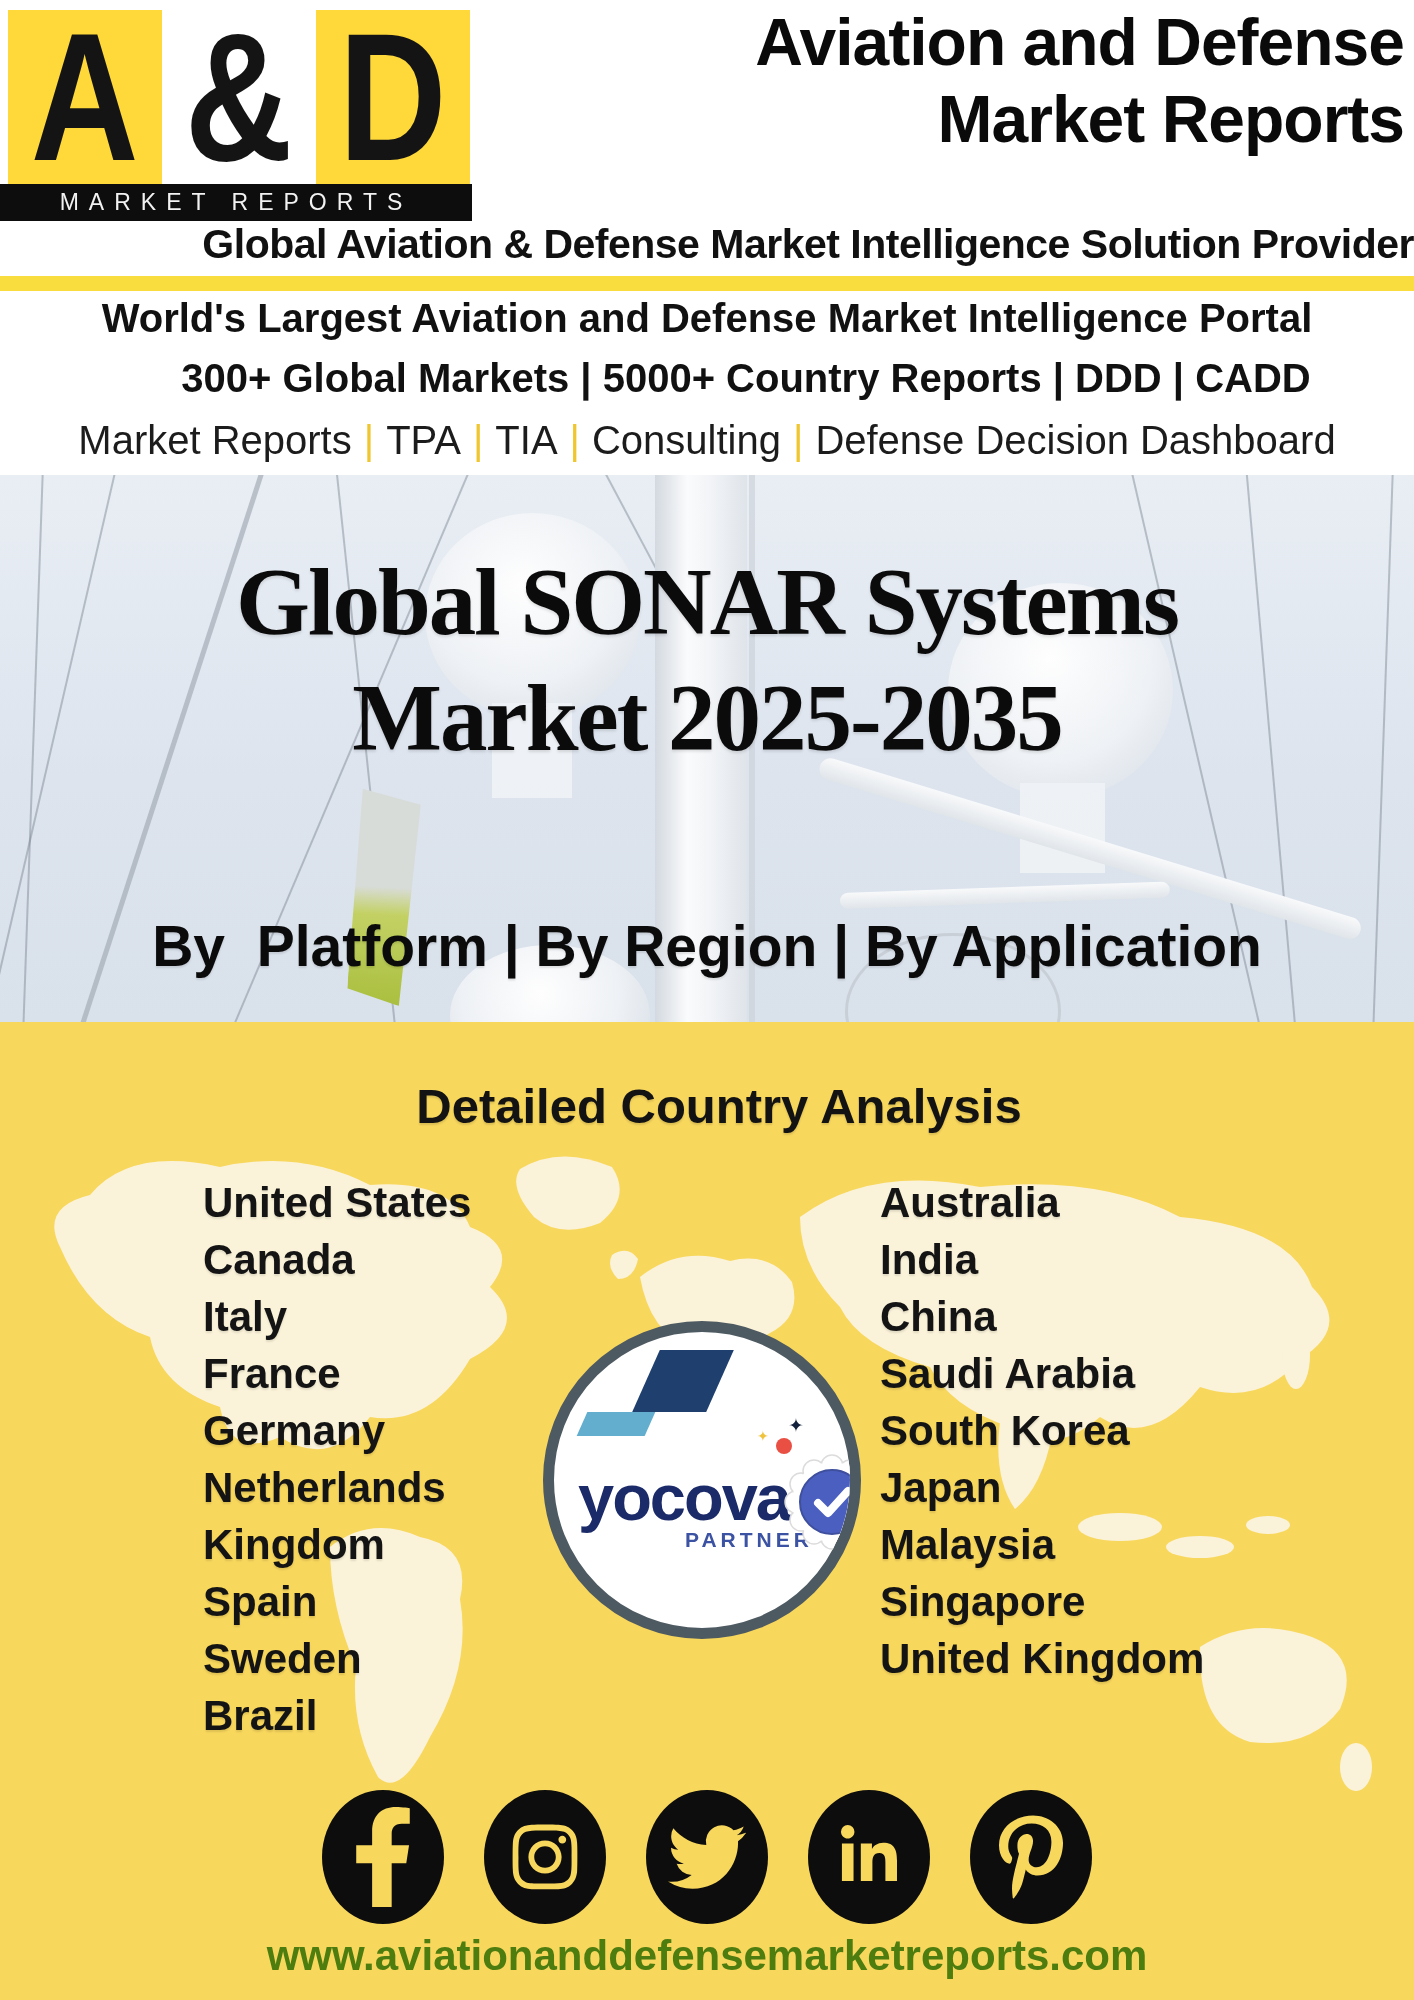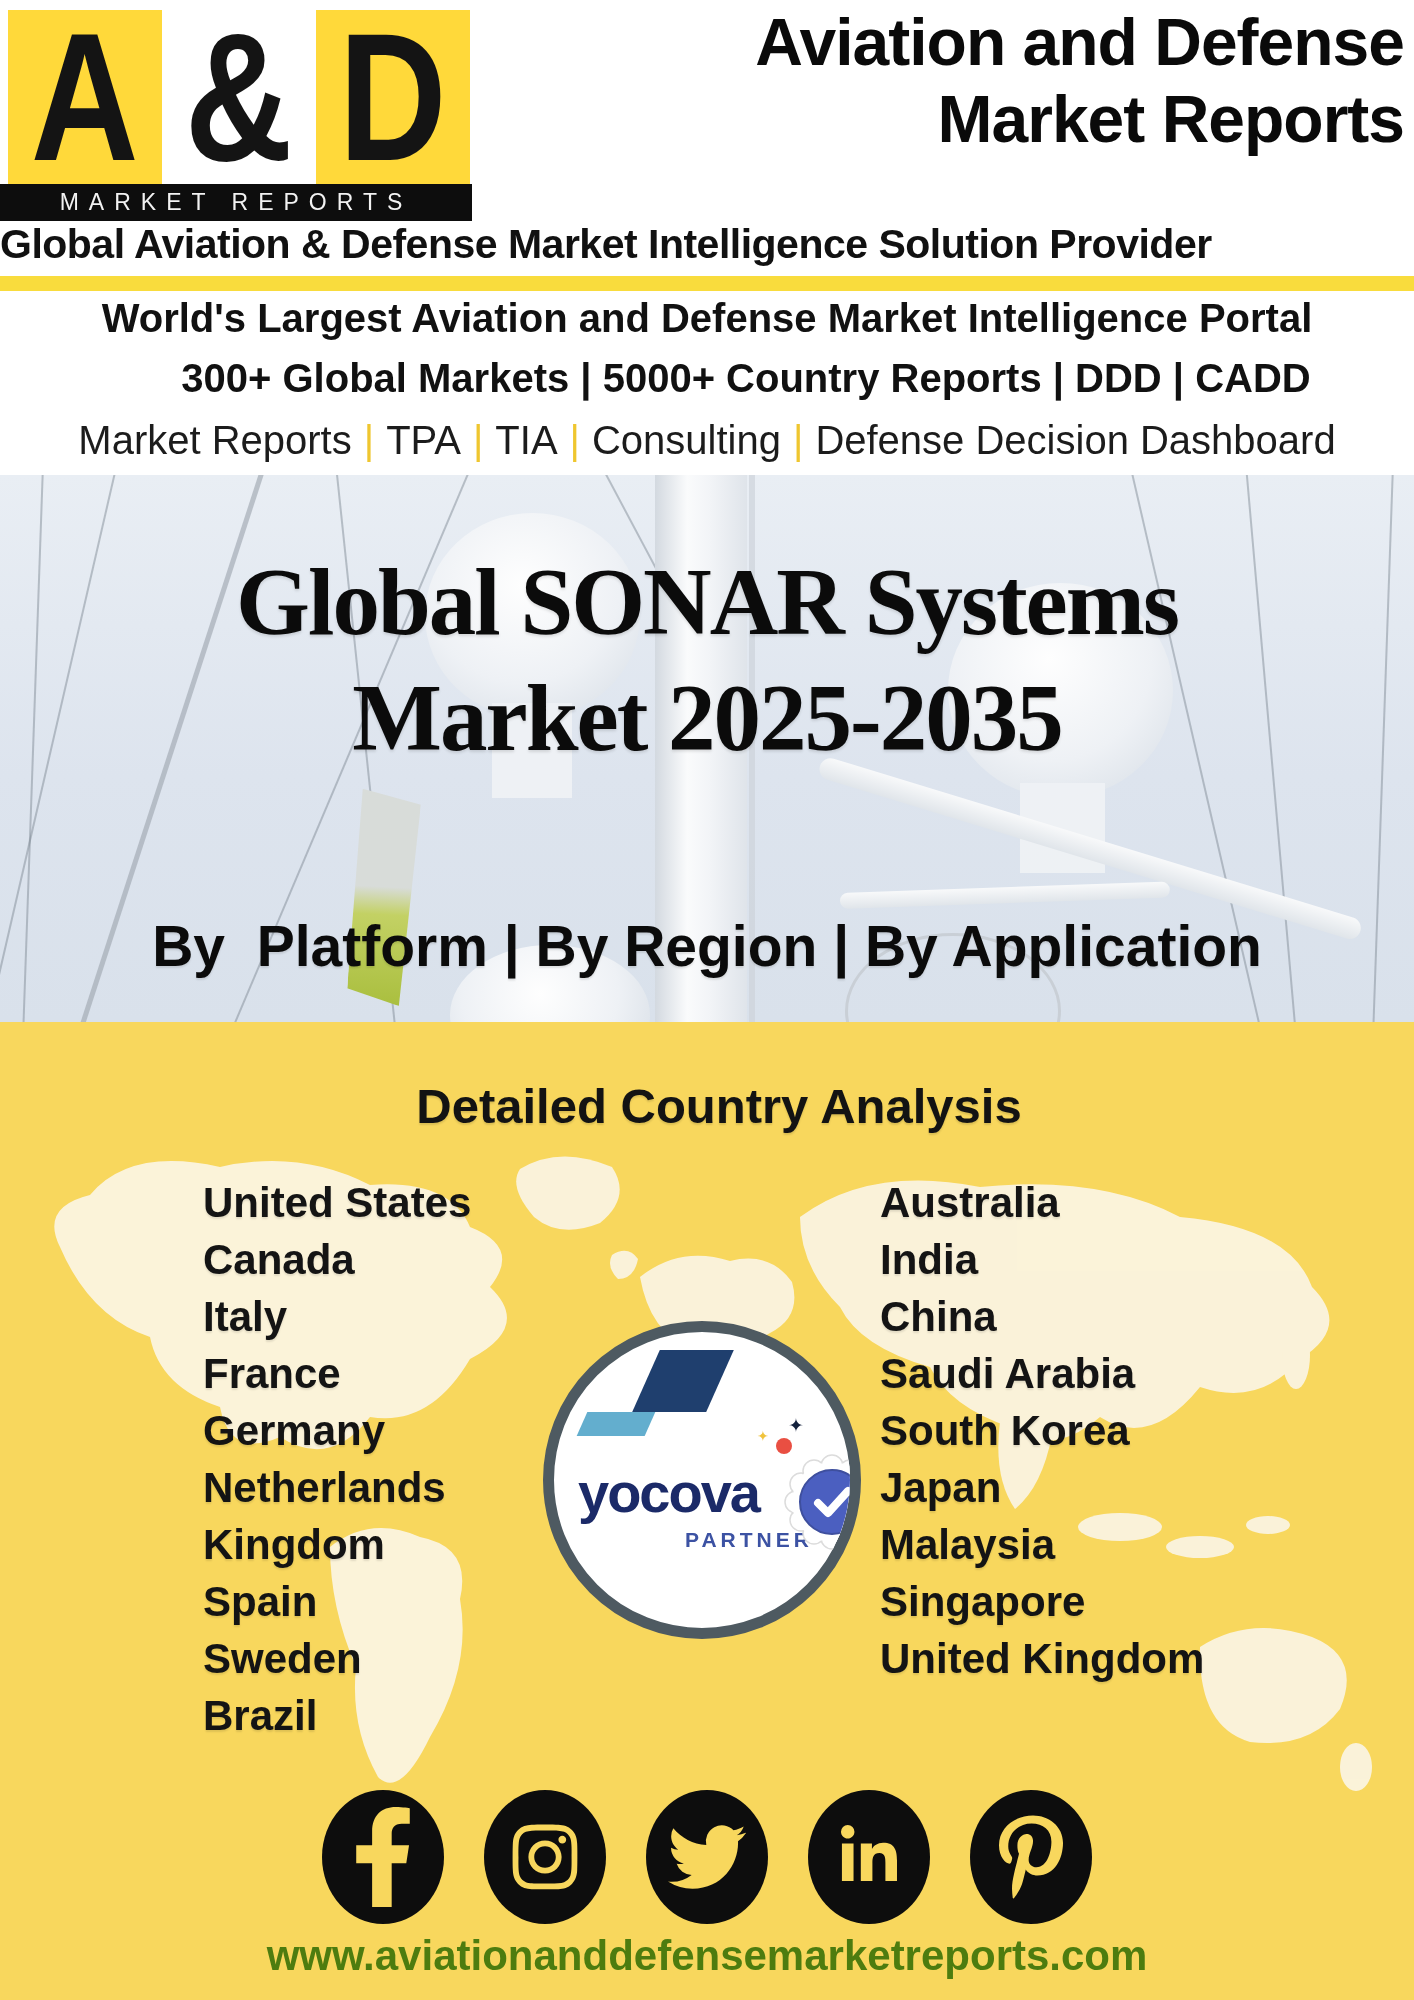--- a/index.html
+++ b/index.html
@@ -12,21 +12,21 @@
   .lblock.yellow{background:#FFD93A;}
   .lblock.white{background:#ffffff;}
   .logo-letter{font-size:182px;font-weight:700;line-height:1;color:#141414;transform:scaleX(.82);}
   .logo-bar{position:absolute;left:0;top:184px;width:472px;height:37px;background:#0d0d0d;
             display:flex;align-items:center;justify-content:center;}
   .logo-bar span{color:#f2f2f2;font-size:23px;letter-spacing:10px;font-weight:500;}
 
   .brand-title{position:absolute;right:10px;top:4px;text-align:right;font-weight:800;
                font-size:66px;line-height:77px;letter-spacing:-1px;color:#0a0a0a;}
 
-  .tagline{position:absolute;left:0;top:221px;width:100%;text-align:left;font-weight:800;
+  .tagline{position:absolute;left:0;top:221px;width:100%;text-align:right;font-weight:800;
            font-size:41px;letter-spacing:-0.5px;white-space:nowrap;}
   .strip{position:absolute;left:0;top:276px;width:100%;height:15px;background:#F9DC3D;}
   .portal-line{position:absolute;left:0;top:296px;width:100%;text-align:center;font-weight:700;font-size:40px;white-space:nowrap;}
   .stats-line{position:absolute;left:0;top:356px;width:100%;text-align:center;font-weight:700;font-size:40px;white-space:nowrap;padding-left:39px;}
   .services-line{position:absolute;left:0;top:418px;width:100%;text-align:center;font-weight:400;font-size:40px;color:#1c1c1c;white-space:nowrap;}
   .services-line .pipe{color:#EFC62F;margin:0 12px;}
 
   
   .hero{position:absolute;left:0;top:475px;width:1414px;height:547px;overflow:hidden;
         background:linear-gradient(180deg,#e9eef4 0%,#dde4ee 55%,#d9e1eb 100%);}
@@ -59,21 +59,21 @@
                color:#141414;text-shadow:0 2px 2px rgba(0,0,0,.1);}
   .col-left{left:203px;}
   .col-right{left:880px;}
 
   
   .partner-circle{position:absolute;left:543px;top:299px;width:318px;height:318px;background:#fff;
                   border:11px solid #4E5A61;border-radius:50%;box-sizing:border-box;overflow:hidden;}
   .para{position:absolute;}
   .para1{left:92px;top:18px;width:74px;height:62px;background:#1F3F6E;transform:skewX(-24deg);}
   .para2{left:28px;top:80px;width:68px;height:24px;background:#63AECE;transform:skewX(-24deg);}
-  .wordmark{position:absolute;left:24px;top:128px;font-size:56px;font-weight:700;letter-spacing:-2px;
+  .wordmark{position:absolute;left:24px;top:128px;font-size:65px;font-weight:700;letter-spacing:-2px;
             color:#1B2A68;}
   .partner-label{position:absolute;left:131px;top:196px;font-size:21px;font-weight:700;
                  letter-spacing:4px;color:#3C52A3;}
   .red-dot{position:absolute;left:222px;top:106px;width:16px;height:16px;border-radius:50%;background:#E94F42;}
   .sparkle-b{position:absolute;left:234px;top:82px;font-size:19px;color:#14213d;}
   .sparkle-y{position:absolute;left:203px;top:96px;font-size:14px;color:#F0C33C;}
   .badge{position:absolute;left:228px;top:120px;width:100px;height:100px;}
 
   
   .social-row{position:absolute;left:0;top:768px;width:100%;display:flex;justify-content:center;gap:40px;}

